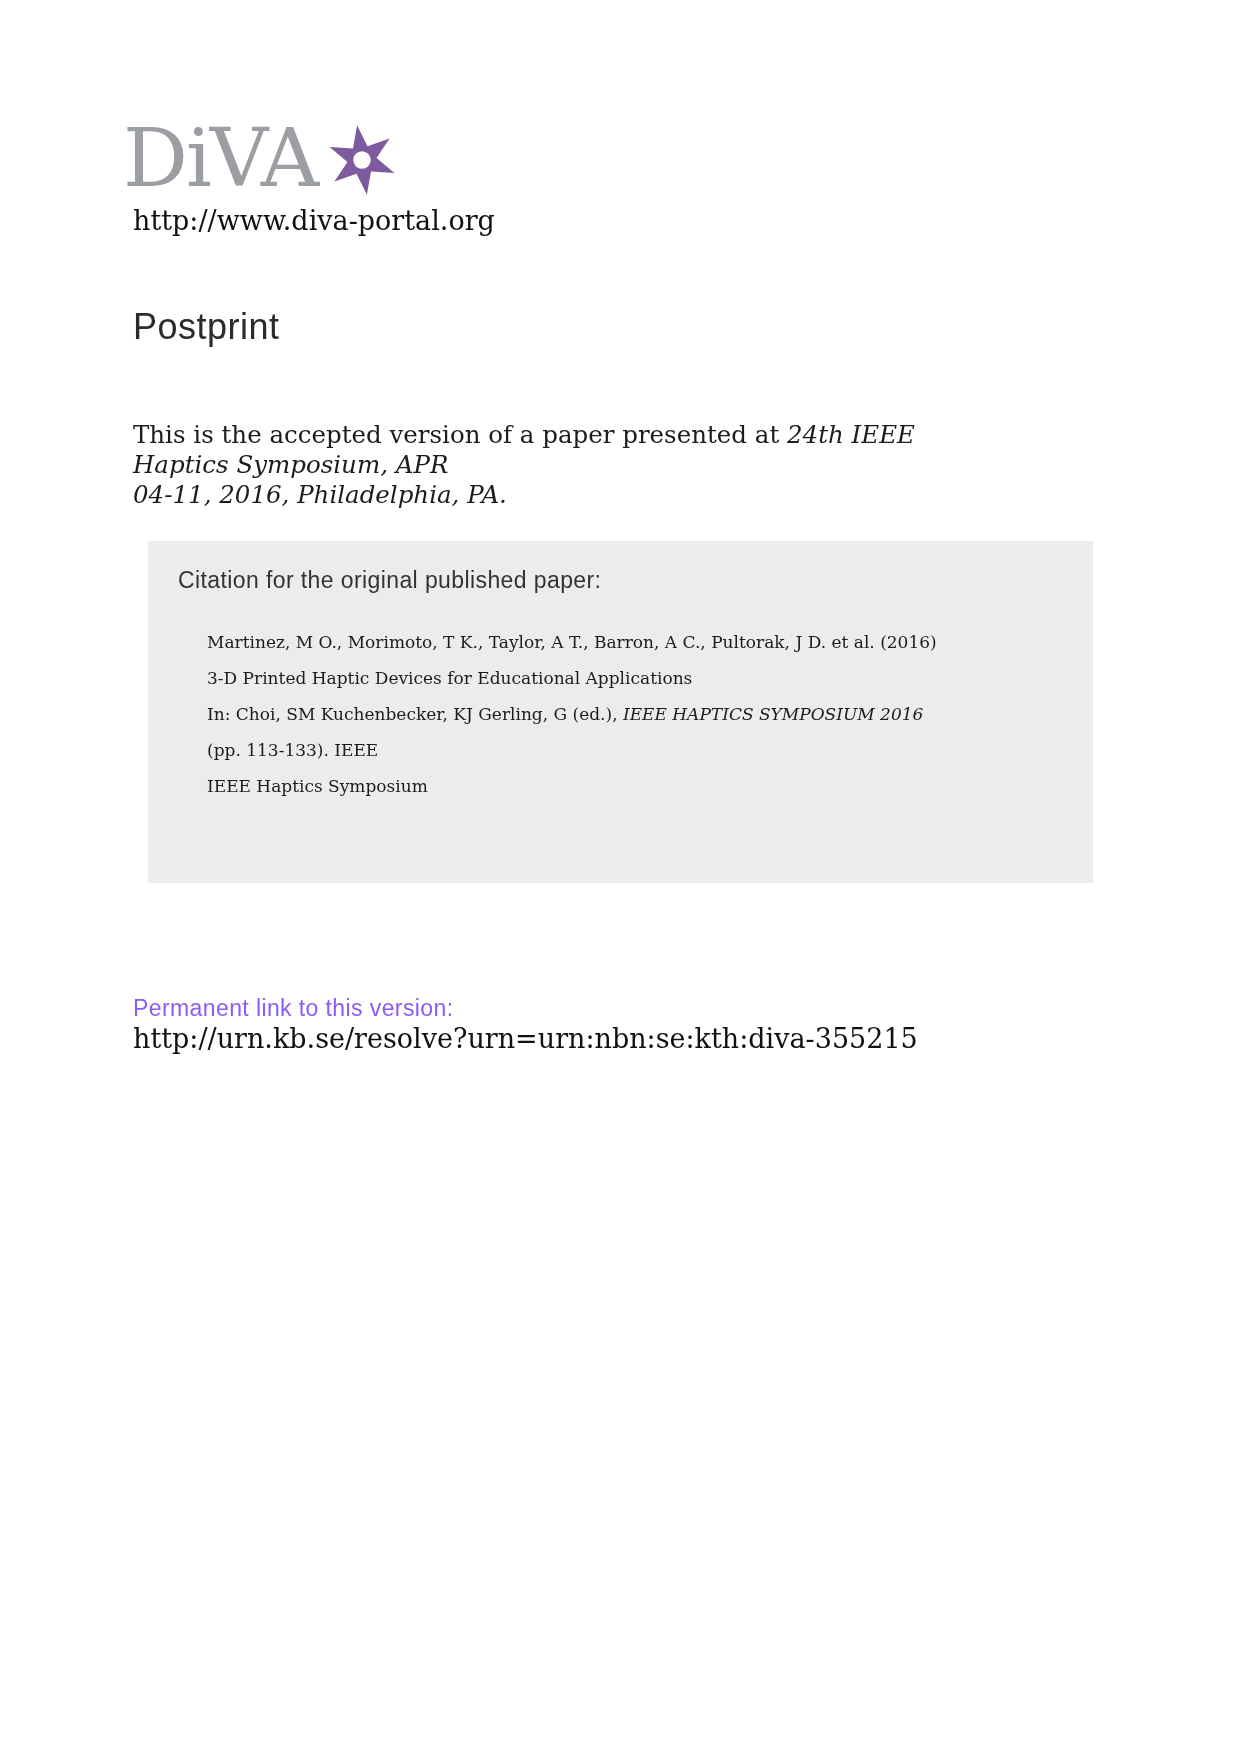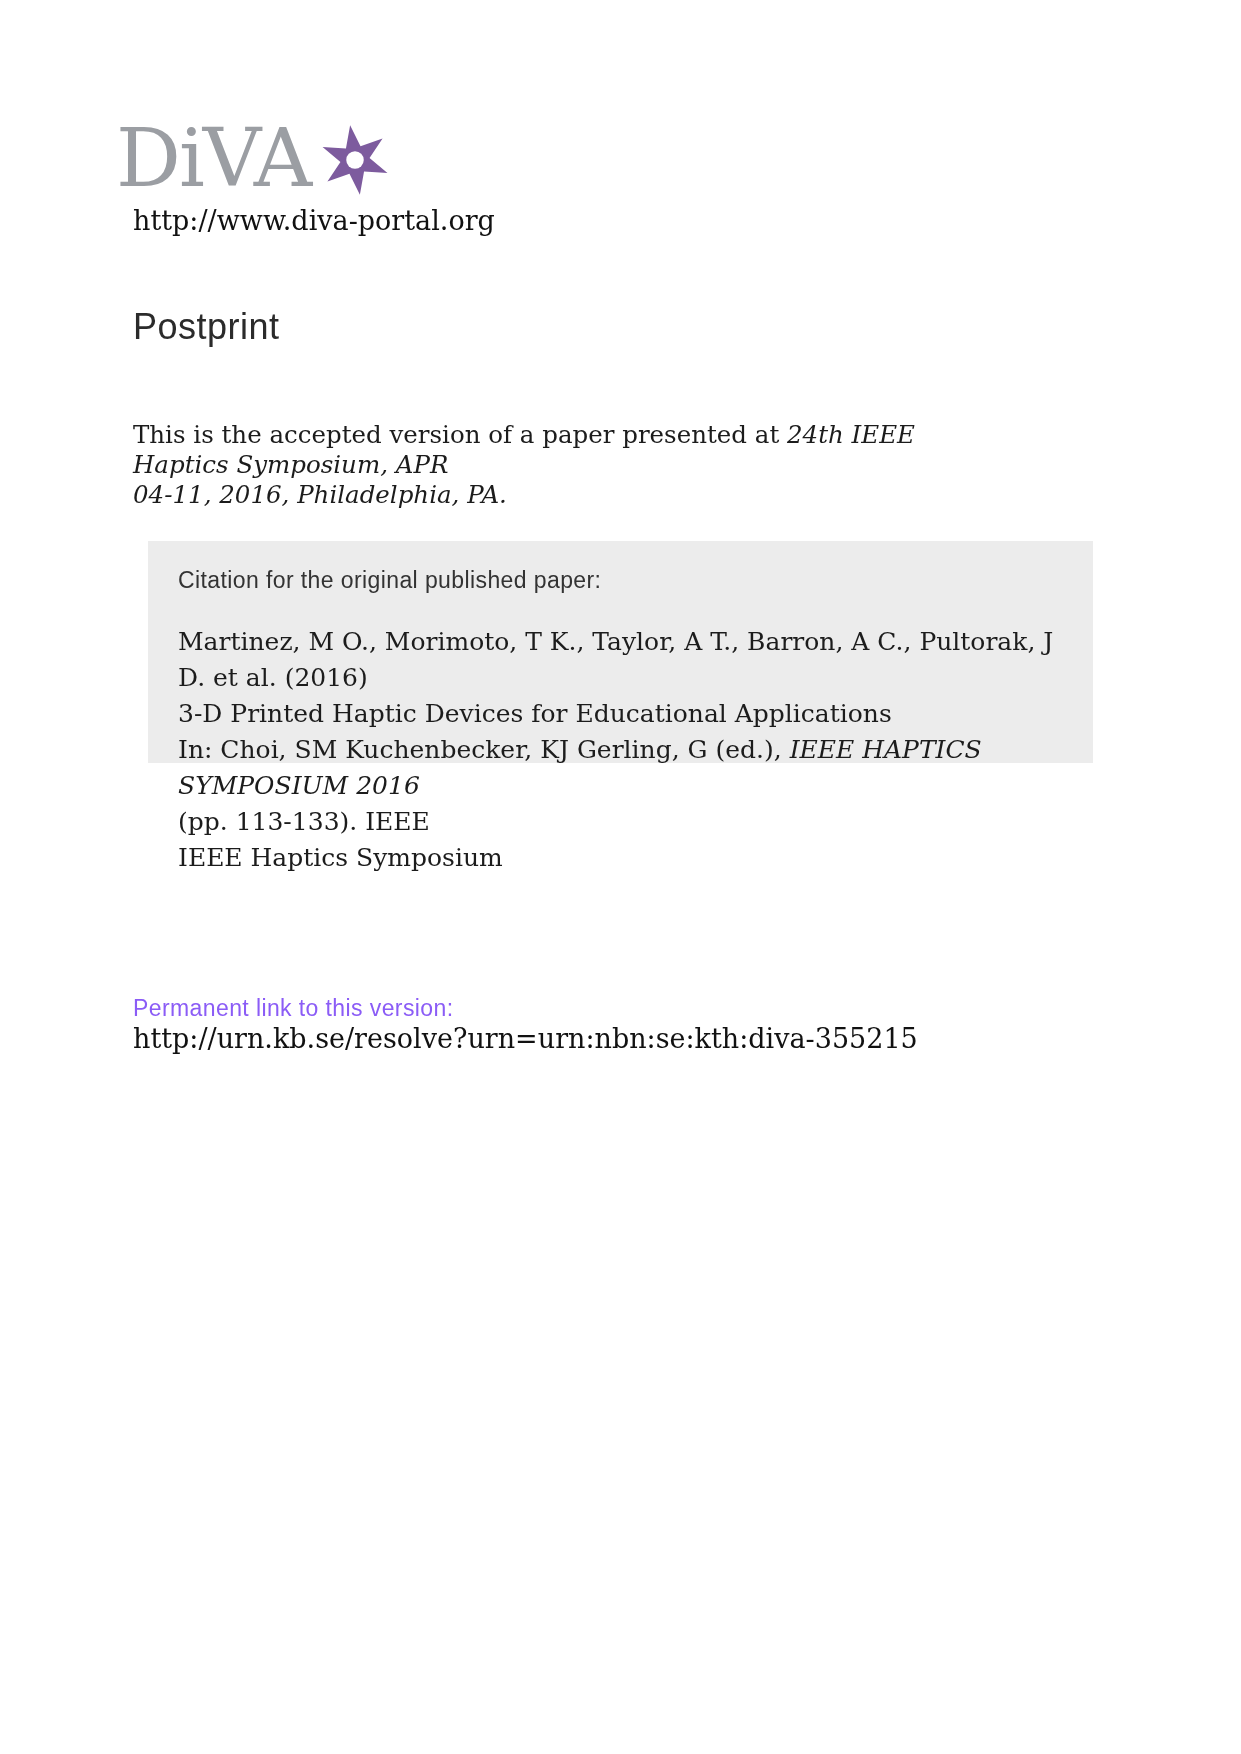--- a/index.html
+++ b/index.html
@@ -12,21 +12,21 @@
     overflow:hidden;
   }
   .serif{font-family:"DejaVu Serif", serif;}
   .sans-light{
     font-family:"Liberation Sans", sans-serif;
     font-weight:300;
     color:#3a3a3a;
     letter-spacing:0.4px;
   }
   .logo-block{
-    position:absolute;left:116px;top:118px;
+    position:absolute;left:123px;top:118px;
     display:flex;align-items:center;justify-content:space-between;
   }
   .logo-text{
     font-family:"DejaVu Serif", serif;
     font-size:81px;line-height:1;
     color:var(--logo-gray,#9b9ea3);
     letter-spacing:-2px;
   }
   .logo-star{width:70px;height:72px;margin-left:10px;margin-top:2px;}
   .logo-url{
@@ -39,27 +39,27 @@
     font-family:"Liberation Sans", sans-serif;
     color:#2b2b2b;letter-spacing:0.5px;
   }
   .intro{
     position:absolute;left:133px;top:420px;
     margin:0;width:830px;
     font-size:24.5px;line-height:30px;color:#1c1c1c;
   }
   .citation-box{
     position:absolute;left:148px;top:541px;
-    width:945px;height:222px;
+    width:945px;height:342px;
     background:var(--box-bg,#ececec);
     box-sizing:border-box;
     padding:26px 30px 0 30px;
   }
   .citation-label{font-size:23px;color:#333;}
-  .citation-lines{margin-top:30px;font-size:25px;line-height:36px;color:#1c1c1c;}
+  .citation-lines{margin-top:30px;font-size:17px;line-height:36px;color:#1c1c1c;margin-left:29px;}
   .nb{
     position:absolute;left:133px;top:876px;
     margin:0;font-size:24.5px;color:#1c1c1c;
   }
   .permalink-label{
     position:absolute;left:133px;top:995px;
     font-size:23px;color:#8b5cf6;
   }
   .permalink-url{
     position:absolute;left:133px;top:1023px;

